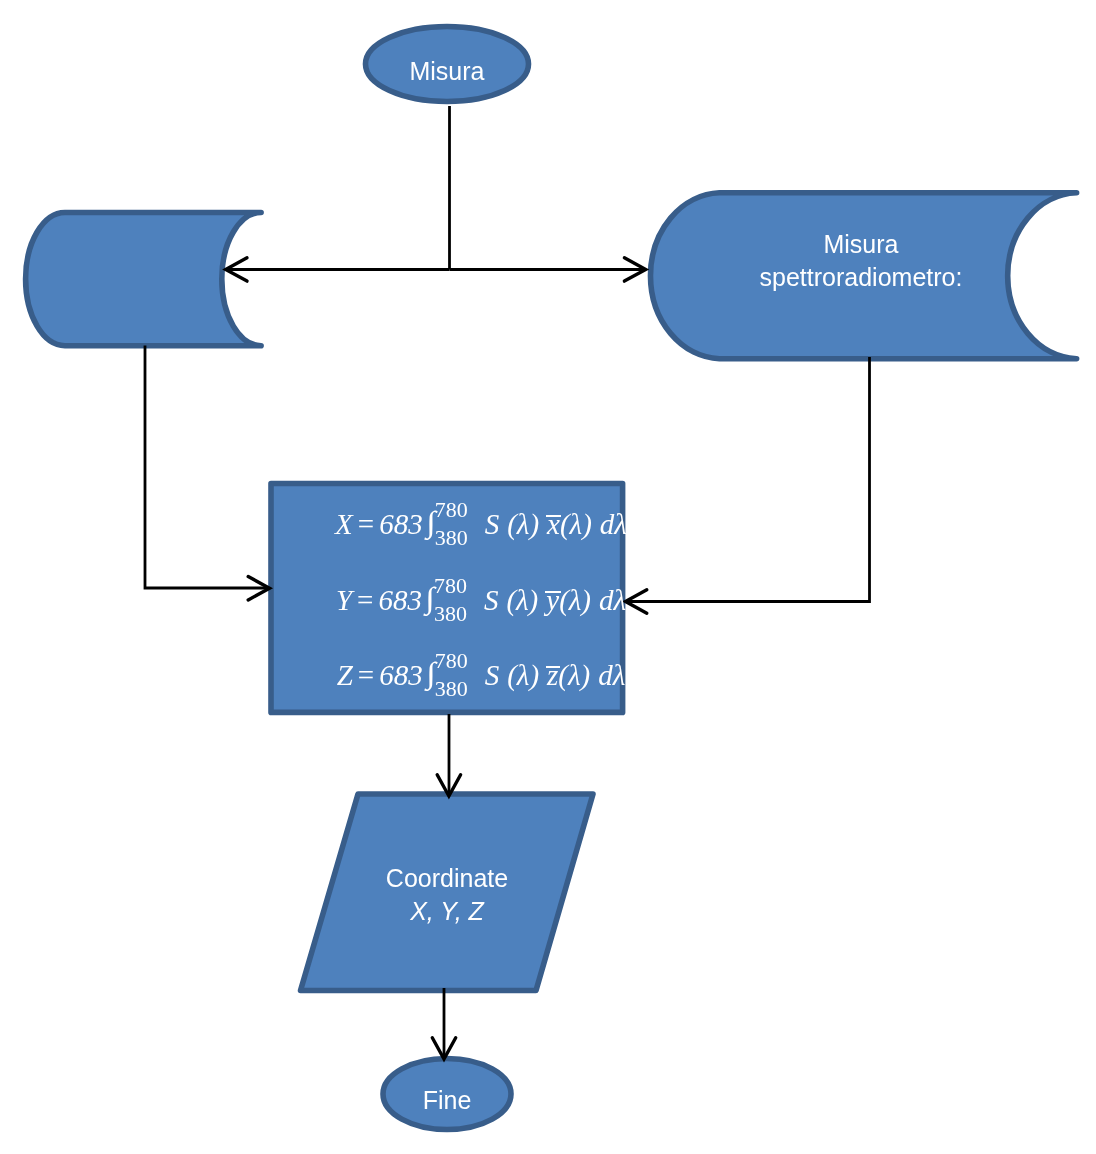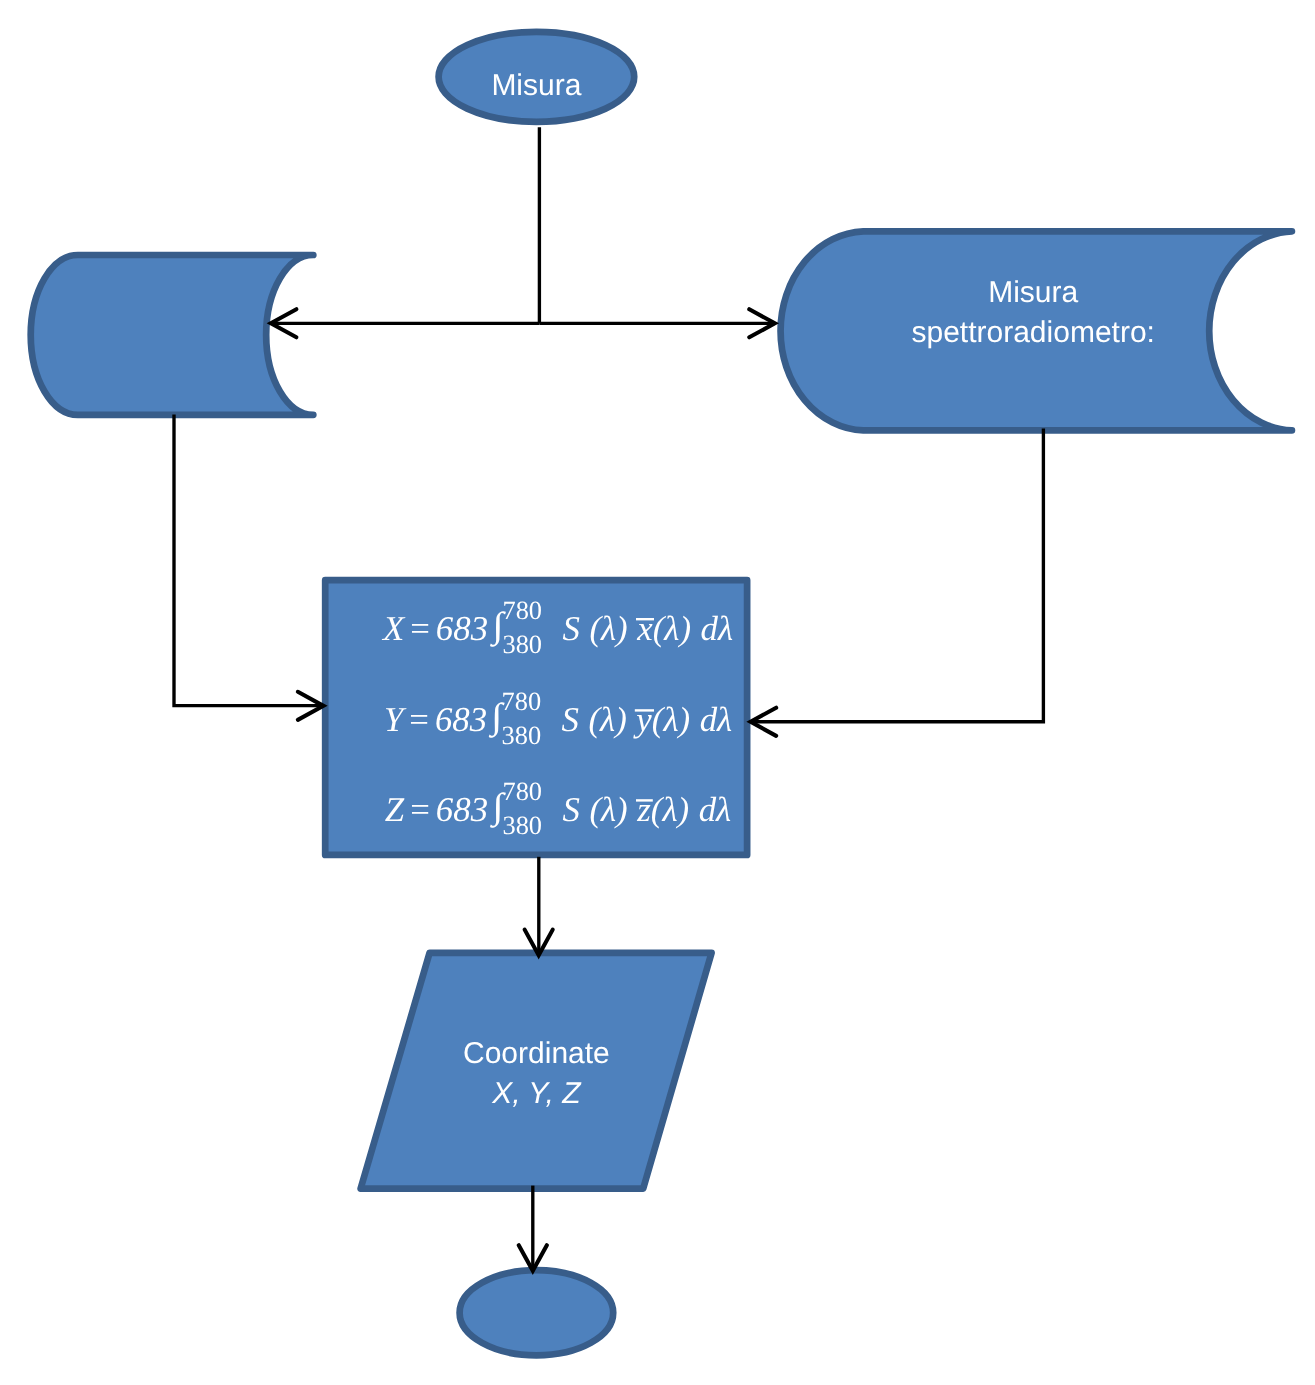--- a/index.html
+++ b/index.html
@@ -19,21 +19,21 @@
   .nodeText > div { line-height:33px; }
   .ital { font-style:italic; }
   .mathline { font-family:"Liberation Serif", serif; font-style:italic;
               font-size:27px; line-height:33px; }
   .ovl { position:relative; display:inline-block; }
   .ovl::after { content:""; position:absolute; left:-2px; right:-2px; top:5.8px;
                 height:2.2px; background:#fff; }
   .mcomma { font-style:italic; display:inline-block; width:20px; text-align:left;
             margin-left:0px; }
   #formulas { position:absolute; left:268px; top:0; width:358px; }
-  .frow { position:absolute; left:0; width:394px; text-align:center; color:#fff;
+  .frow { position:absolute; left:16px; width:394px; text-align:center; color:#fff;
           font-family:"Liberation Serif", serif; font-style:italic; font-size:29px;
           line-height:0; white-space:nowrap; }
   .fv   { font-style:italic; }
   .feq  { font-style:normal; padding:0 5px 0 5px; }
   .fnum { font-style:italic; }
   .fint { font-family:"Liberation Serif", serif; font-style:italic; font-size:30px;
           line-height:0; position:relative; top:-2px; margin:0 0 0 1px;
           display:inline-block; transform:scale(1.16,1.0);
           transform-origin:50% 50%; width:14px; text-align:center; }
   .flim { display:inline-block; font-style:normal; font-size:22px; line-height:1;
@@ -91,20 +91,21 @@
   <div class="nodeText" style="left:721px; top:228px; width:280px;text-align:center;">
     <div>Misura</div>
     <div>spettroradiometro:</div>
   </div>
 
   <div class="nodeText" style="left:347px; top:862px; width:200px;">
     <div>Coordinate</div>
     <div class="ital">X, Y, Z</div>
   </div>
 
+  <div class="nodeText" style="left:347px; top:1084px; width:200px;">Fine</div>
 
   <div id="formulas">
     <div class="frow" style="top:523.5px;">
       <span class="fv">X</span><span class="feq">=</span><span class="fnum">683</span><span class="fint">∫</span><span class="flim"><span class="fup">780</span><span class="flo">380</span></span><span class="fbody"><span>S</span><span class="fsp"> </span><span>(λ)</span><span class="fsp"> </span><span class="ovl2">x</span><span>(λ)</span><span class="fsp"> </span><span>dλ</span></span>
     </div>
     <div class="frow" style="top:599.5px;">
       <span class="fv">Y</span><span class="feq">=</span><span class="fnum">683</span><span class="fint">∫</span><span class="flim"><span class="fup">780</span><span class="flo">380</span></span><span class="fbody"><span>S</span><span class="fsp"> </span><span>(λ)</span><span class="fsp"> </span><span class="ovl2">y</span><span>(λ)</span><span class="fsp"> </span><span>dλ</span></span>
     </div>
     <div class="frow" style="top:674.5px;">
       <span class="fv">Z</span><span class="feq">=</span><span class="fnum">683</span><span class="fint">∫</span><span class="flim"><span class="fup">780</span><span class="flo">380</span></span><span class="fbody"><span>S</span><span class="fsp"> </span><span>(λ)</span><span class="fsp"> </span><span class="ovl2">z</span><span>(λ)</span><span class="fsp"> </span><span>dλ</span></span>

